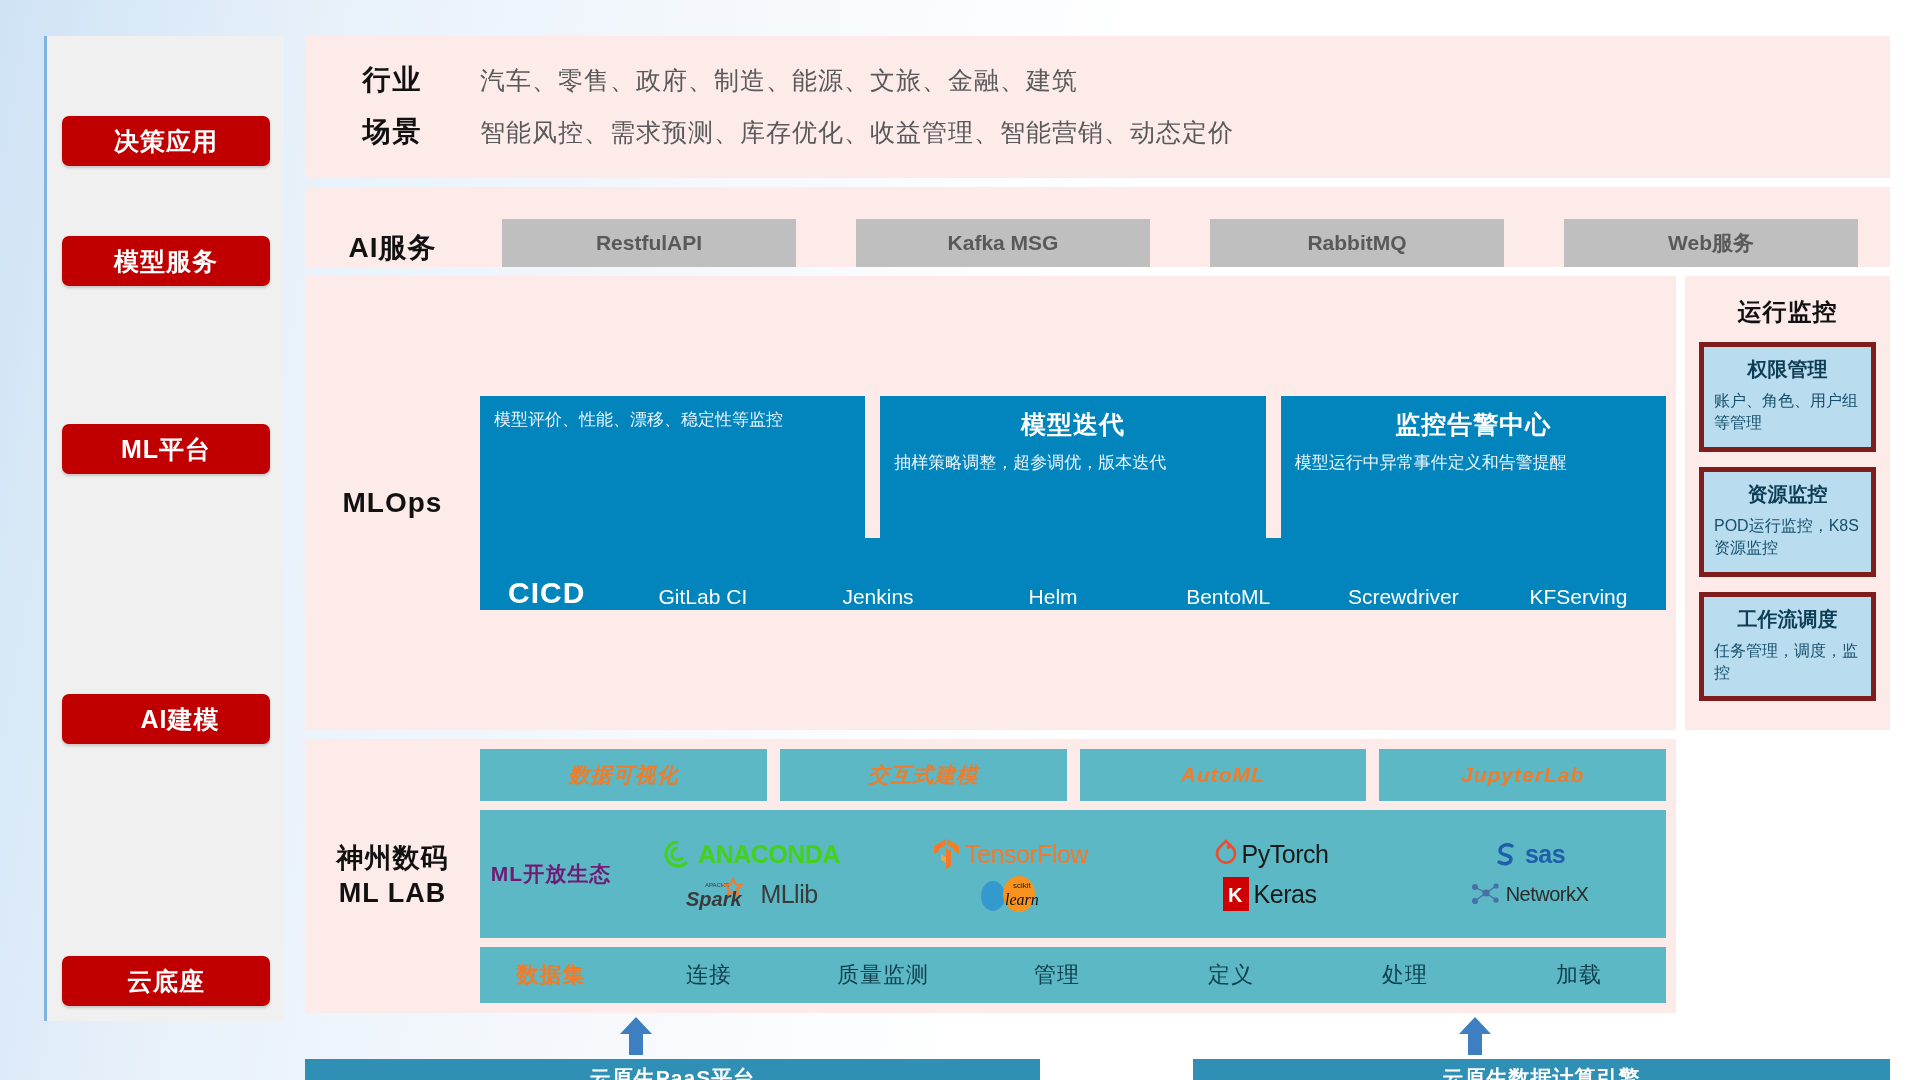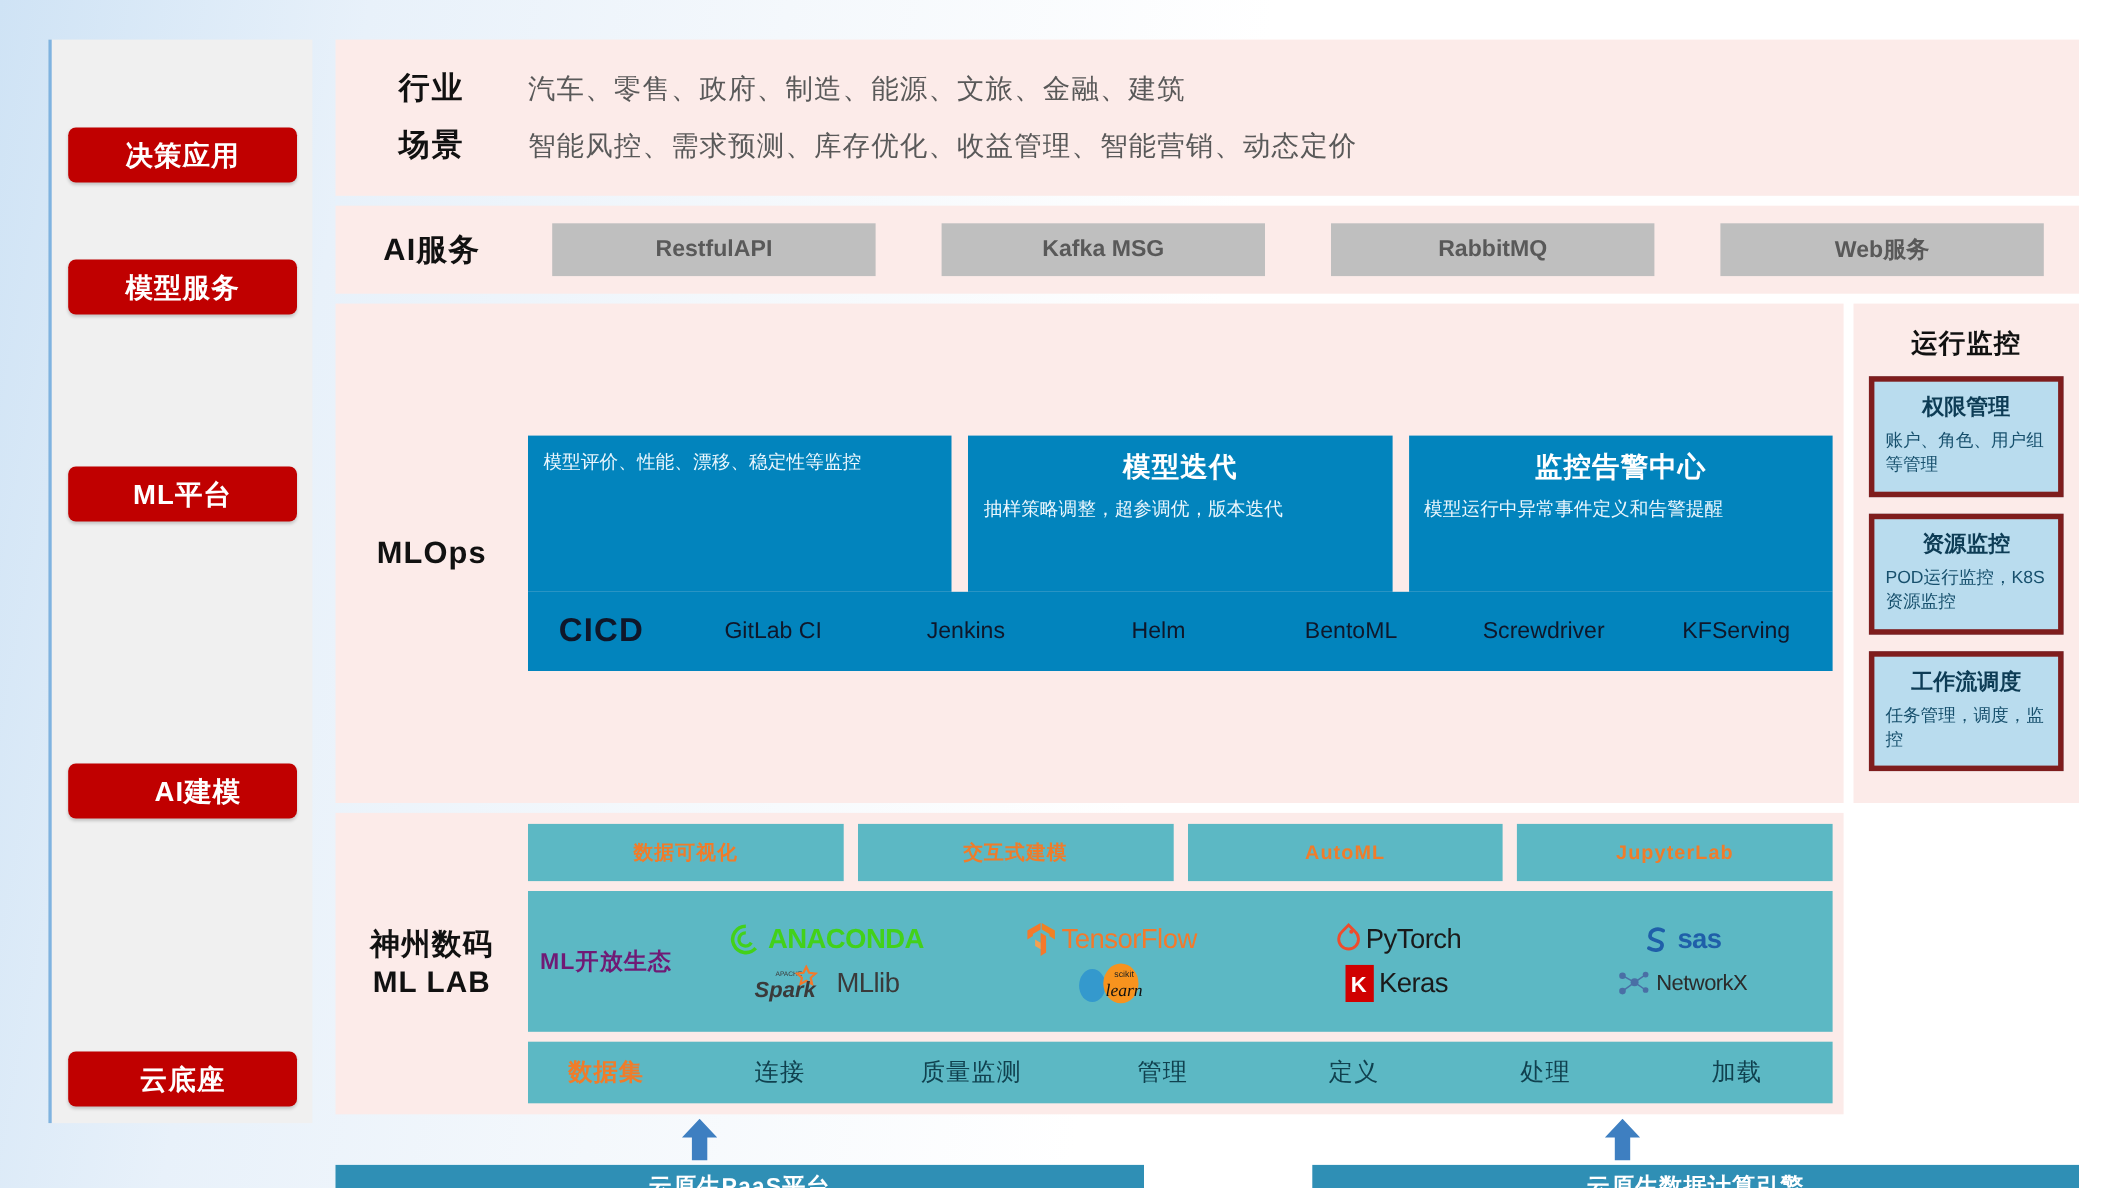--- a/index.html
+++ b/index.html
@@ -44,21 +44,21 @@
   #band-industry { padding: 18px 0 20px 0; }
   .kv-row { display: flex; align-items: center; height: 52px; }
   .kv-key {
     width: 175px; text-align: center;
     font-size: 28px; font-weight: bold; color: #111;
     letter-spacing: 2px;
   }
   .kv-val { font-size: 25px; color: #595959; letter-spacing: 1px; }
 
   
-  #band-ai { display: flex; align-items: center; height: 80px; }
+  #band-ai { display: flex; align-items: flex-end; height: 80px; }
   .band-label {
     width: 175px; flex: 0 0 175px; text-align: center;
     font-size: 28px; font-weight: bold; color: #111; letter-spacing: 1px;
   }
   .svc-wrap { flex: 1; display: flex; gap: 16px; padding-right: 10px; }
   .svc-chip {
     flex: 1; margin: 0 22px; height: 48px; background: #bfbfbf;
     color: #595959; font-size: 21px; font-weight: bold;
     display: flex; align-items: center; justify-content: center;
   }
@@ -69,21 +69,21 @@
   .mlops-col { flex: 1; padding-right: 10px; }
   .mlops-cards { display: flex; gap: 15px; }
   .mlops-card {
     flex: 1; background: #0284bd; color: #fff; padding: 12px 14px 14px 14px;
     min-height: 142px;
   }
   .mlops-card h4 { font-size: 25px; text-align: center; font-weight: bold; margin-bottom: 10px; letter-spacing: 1px; }
   .mlops-card p { font-size: 17px; line-height: 1.45; color: #eaf6fd; }
   .cicd-bar {
     background: #0284bd; height: 72px; overflow: hidden;
-    display: flex; align-items: center; color: #0f172a;
+    display: flex; align-items: flex-end; color: #ffffff;
   }
   .cicd-title { font-size: 30px; font-weight: bold; padding: 0 30px 0 28px; letter-spacing: 1px; white-space: nowrap; }
   .cicd-items { flex: 1; display: flex; }
   .cicd-item { flex: 1; font-size: 21px; text-align: center; line-height: 1.25; padding: 0 4px; }
 
   
   .rail { width: 205px; flex: 0 0 205px; background: #fcebe9; padding: 12px 14px 14px 14px; }
   .rail h3 { font-size: 24px; font-weight: bold; color: #111; text-align: center; margin: 8px 0 14px 0; letter-spacing: 1px; }
   .rail-card {
     background: #b9dcee; border: 5px solid #7f1d1d;
@@ -93,22 +93,22 @@
   .rail-card p { font-size: 16px; line-height: 1.4; color: #17506d; }
 
   
   #row-lab { display: flex; gap: 9px; margin-top: 9px; }
   #band-lab { background: #fcebe9; flex: 1; display: flex; align-items: center; padding: 10px 0; }
   .lab-label { width: 175px; flex: 0 0 175px; text-align: center; font-size: 27px; font-weight: bold; color: #111; line-height: 1.3; letter-spacing: 1px; }
   .lab-col { flex: 1; padding-right: 10px; }
   .lab-tools { display: flex; gap: 13px; }
   .lab-tool {
     flex: 1; height: 52px; background: #5cb8c4;
-    color: #f07c2a; font-weight: bold; font-size: 18px;
-    display: flex; align-items: center; justify-content: center; letter-spacing: 1px;
+    color: #f07c2a; font-weight: bold; font-size: 21px;
+    display: flex; align-items: center; justify-content: center; letter-spacing: 1px; font-style: italic;
   }
   .eco { margin-top: 9px; background: #5cb8c4; display: flex; align-items: center; height: 128px; }
   .eco-label { width: 142px; flex: 0 0 142px; text-align: center; color: #701a75; font-weight: bold; font-size: 21px; letter-spacing: 1px; }
   .eco-grid { flex: 1; display: grid; grid-template-columns: repeat(4, 1fr); grid-template-rows: 1fr 1fr; align-items: center; justify-items: center; padding-right: 8px; }
   .ds-bar { margin-top: 9px; background: #5cb8c4; height: 56px; display: flex; align-items: center; }
   .ds-title { width: 142px; flex: 0 0 142px; text-align: center; color: #f07c2a; font-weight: bold; font-size: 22px; letter-spacing: 1px; }
   .ds-items { flex: 1; display: flex; }
   .ds-item { flex: 1; text-align: center; font-size: 22px; color: #10414f; letter-spacing: 1px; }
 
   

